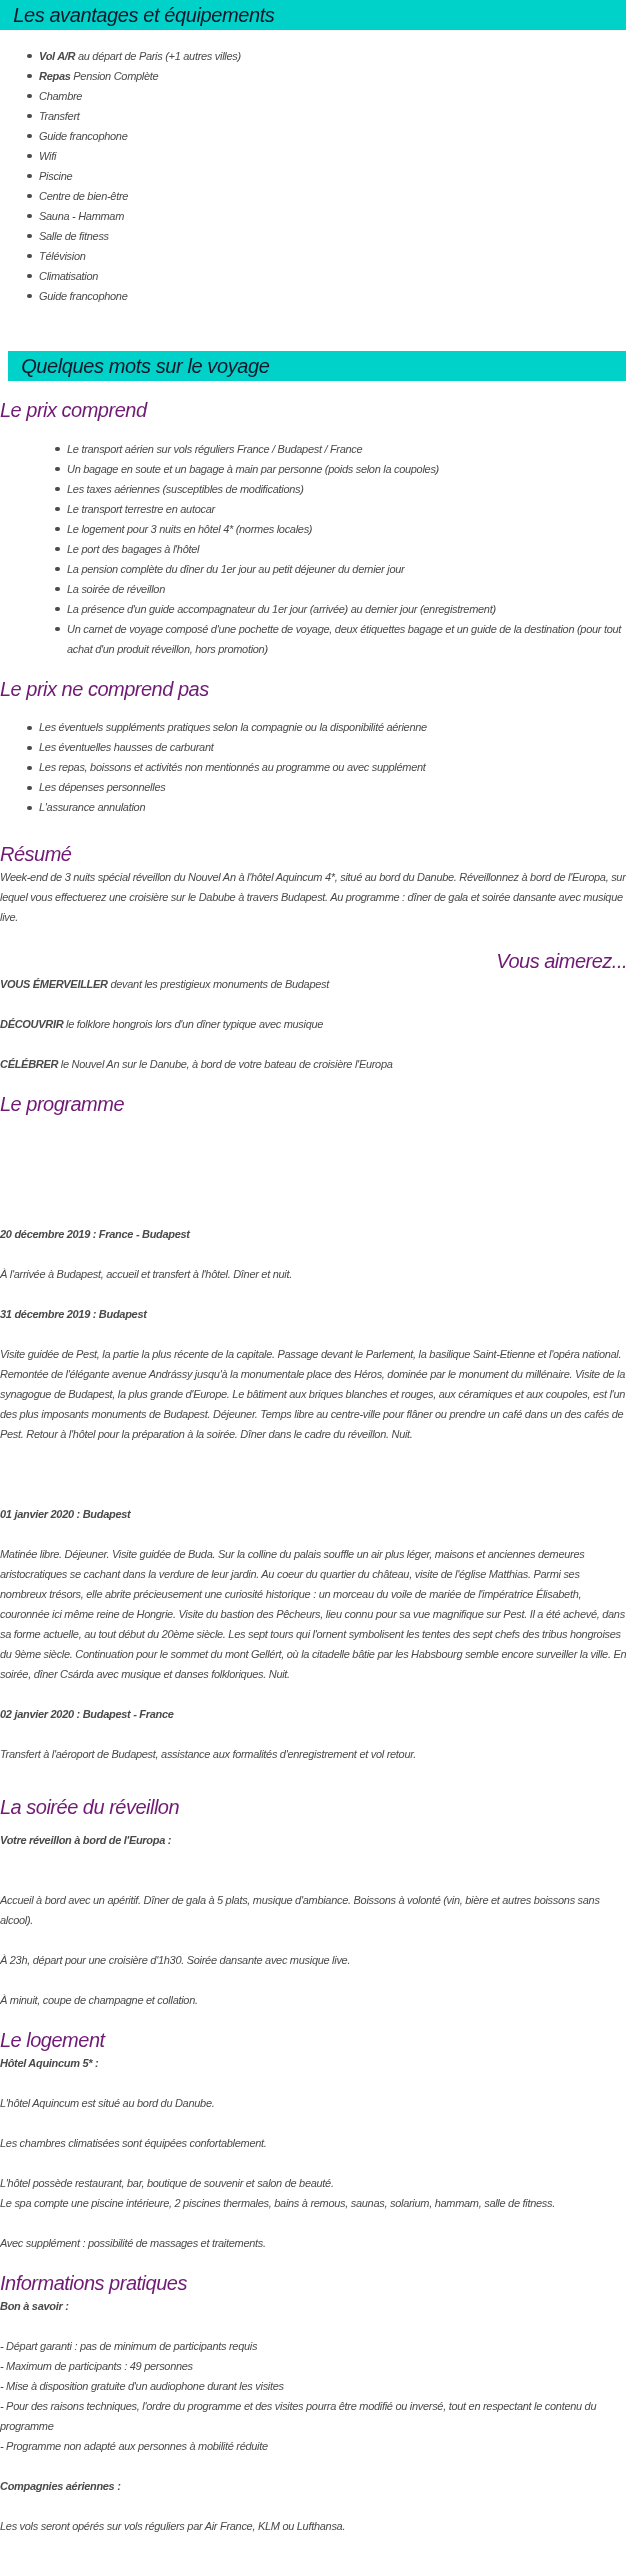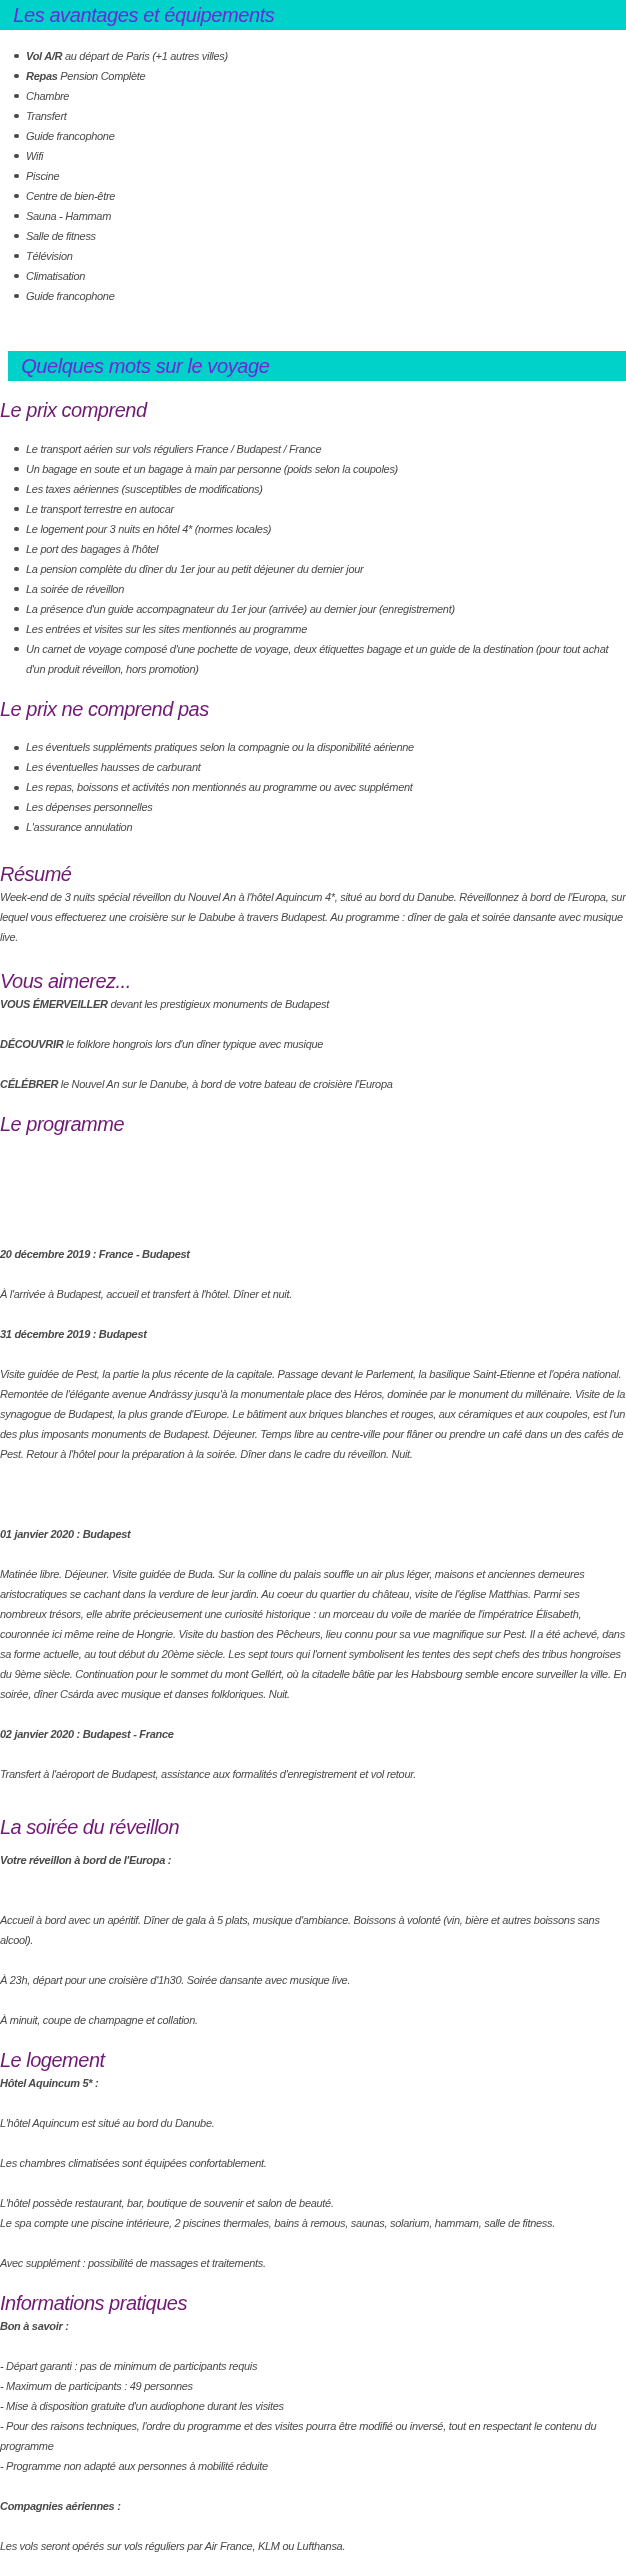--- a/index.html
+++ b/index.html
@@ -6,33 +6,33 @@
   html, body { width: 627px; background: #ffffff; }
   body {
     font-family: "Liberation Sans", sans-serif;
     color: #4a4a4a;
     font-style: italic;
     font-size: 11px;
     letter-spacing: -0.3px;
   }
   .band {
     background: #00D1C9;
-    color: #6d28d9;
+    color: #0f172a;
     height: 30px;
     padding-left: 13.2px;
     font-size: 20px;
     line-height: 30px;
     font-style: italic;
     letter-spacing: -0.4px;
   }
   .band-1 { margin-top: 0; }
   .band-2 { margin-top: 29px; }
   ul.bullets {
     list-style: none;
-    padding-left: 26px;
+    padding-left: 39px;
   }
   ul.bullets li {
     position: relative;
     line-height: 20px;
   }
   ul.bullets li::before {
     content: "";
     position: absolute;
     left: -11.6px;
     top: 8.3px;
@@ -74,47 +74,46 @@
   <li>Télévision</li>
   <li>Climatisation</li>
   <li>Guide francophone</li>
 </ul>
 
 <div class="band band-2" style="margin-top:45px;margin-left:8px;">
   <span>Quelques mots sur le voyage</span>
 </div>
 
 <h2 class="pink" style="margin-top:17.4px;">Le prix comprend</h2>
-<ul class="bullets" style="margin-top:15.7px;">
+<ul class="bullets" style="margin-top:15.7px;margin-left:28px;">
   <li>Le transport aérien sur vols réguliers France / Budapest / France</li>
   <li>Un bagage en soute et un bagage à main par personne (poids selon la coupoles)</li>
   <li>Les taxes aériennes (susceptibles de modifications)</li>
   <li>Le transport terrestre en autocar</li>
   <li>Le logement pour 3 nuits en hôtel 4* (normes locales)</li>
   <li>Le port des bagages à l'hôtel</li>
   <li>La pension complète du dîner du 1er jour au petit déjeuner du dernier jour</li>
   <li>La soirée de réveillon</li>
   <li>La présence d'un guide accompagnateur du 1er jour (arrivée) au dernier jour (enregistrement)</li>
-  <li>Les entrées et visites sur les sites mentionnés au programme</li>
   <li>Un carnet de voyage composé d'une pochette de voyage, deux étiquettes bagage et un guide de la destination (pour tout achat d'un produit réveillon, hors promotion)</li>
 </ul>
 
 <h2 class="pink" style="margin-top:18px;">Le prix ne comprend pas</h2>
 <ul class="bullets" style="margin-top:15.7px;">
   <li>Les éventuels suppléments pratiques selon la compagnie ou la disponibilité aérienne</li>
   <li>Les éventuelles hausses de carburant</li>
   <li>Les repas, boissons et activités non mentionnés au programme ou avec supplément</li>
   <li>Les dépenses personnelles</li>
   <li>L'assurance annulation</li>
 </ul>
 
 <h2 class="pink" style="margin-top:25px;">Résumé</h2>
 <p>Week-end de 3 nuits spécial réveillon du Nouvel An à l'hôtel Aquincum 4*, situé au bord du Danube. Réveillonnez à bord de l'Europa, sur lequel vous effectuerez une croisière sur le Dabube à travers Budapest. Au programme : dîner de gala et soirée dansante avec musique live.</p>
 
-<h2 class="pink" style="margin-top:21.5px;">Vous aimerez...</h2>
+<h2 class="pink" style="margin-top:21.5px;text-align:right;">Vous aimerez...</h2>
 <p><span class="b">VOUS ÉMERVEILLER</span><span> devant les prestigieux monuments de Budapest</span></p>
 <div class="gap"></div>
 <p><span class="b">DÉCOUVRIR</span><span> le folklore hongrois lors d'un dîner typique avec musique</span></p>
 <div class="gap"></div>
 <p><span class="b">CÉLÉBRER</span><span> le Nouvel An sur le Danube, à bord de votre bateau de croisière l'Europa</span></p>
 
 <h2 class="pink" style="margin-top:18px;">Le programme</h2>
 <div style="height:107px;"></div>
 
 <p class="b">20 décembre 2019 : France - Budapest</p>

